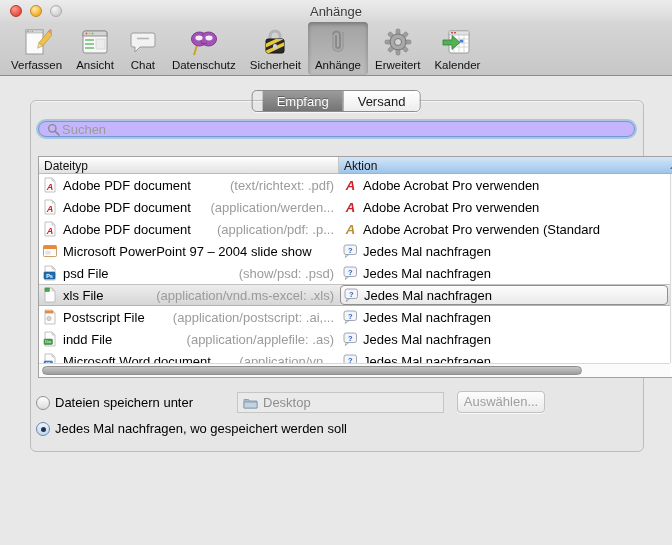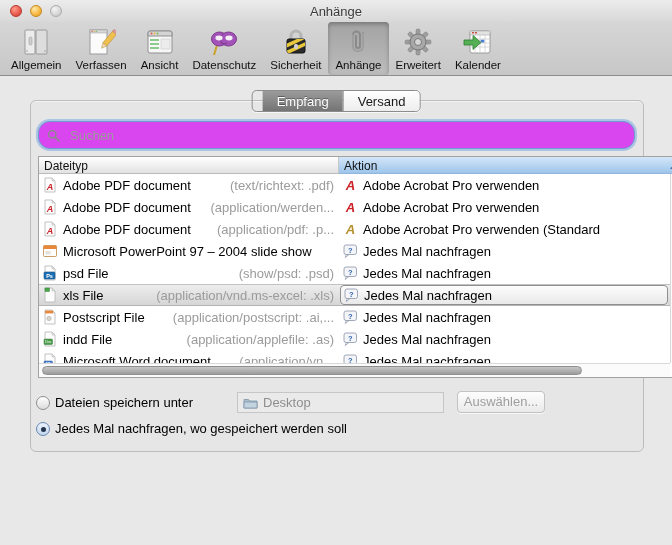--- a/index.html
+++ b/index.html
@@ -32,24 +32,24 @@
 
   
   .segmented {position:absolute; top:90px; left:50%; transform:translateX(-50%);
     display:flex; border:1px solid #8c8c8c; border-radius:5px; overflow:hidden; z-index:3; height:20px;
     box-shadow:0 1px 0 rgba(255,255,255,.7);padding-left:10px;}
   .seg {padding:1px 14px 0; font-size:13px; line-height:19px;}
   .seg.sel {background:linear-gradient(#9b9b9b,#747474); color:#fff; text-shadow:0 -1px 0 rgba(0,0,0,.35);}
   .seg.unsel {background:linear-gradient(#ffffff,#ededed); color:#1a1a1a; border-left:1px solid #8c8c8c;}
 
   
-  .search {position:absolute; left:38px; top:121px; width:597px; height:28px; box-sizing:border-box;
-    background:#d946ef; border:1px solid #6f9bd1; border-radius:12px;
+  .search {position:absolute; left:38px; top:121px; width:597px; height:16px; box-sizing:border-box;
+    background:#c4b5fd; border:1px solid #6f9bd1; border-radius:12px;
     box-shadow:0 0 0 2px rgba(120,168,224,.55);
-    display:flex; align-items:center; padding:0 8px; gap:8px; z-index:2;}
+    display:flex; align-items:center; padding:0 8px; gap:0; z-index:2;}
   .search input {border:none; outline:none; flex:1; font-size:13px; color:#333; background:transparent;}
   .search input::placeholder {color:#9b9b9b;}
 
   
   .table {position:absolute; left:38px; top:156px; width:648px; height:222px; box-sizing:border-box;
     border:1px solid #a2a2a2; background:#fff; z-index:2;}
   .thead {display:flex; height:17px; box-sizing:border-box;}
   .th1 {width:300px; box-sizing:border-box; background:linear-gradient(#ffffff,#e2e2e2);
     border-right:1px solid #c6c6c6; border-bottom:1px solid #bcbcbc; font-size:12px; padding:2px 0 0 5px; color:#111;}
   .th2 {flex:1; background:linear-gradient(#d3e6f9,#9ec5ea); border-bottom:1px solid #8fb6dd;
@@ -103,32 +103,20 @@
 
   <div class="titlebar">
     <span class="tl red"></span>
     <span class="tl yellow"></span>
     <span class="tl gray"></span>
     <div class="win-title">Anhänge</div>
   </div>
 
   <div class="toolbar">
 
-    <div class="toolbar-item">
-      <span class="ticon">
-        <svg width="30" height="30" viewBox="0 0 30 30">
-            <rect x="4" y="3" width="10" height="24" rx="1" fill="#ececec" stroke="#9a9a9a"></rect>
-            <rect x="15" y="3" width="11" height="24" rx="1" fill="#dddddd" stroke="#9a9a9a"></rect>
-            <rect x="8" y="10" width="3" height="8" rx="1.5" fill="#cfcfcf" stroke="#9a9a9a" stroke-width="0.6"></rect>
-            <circle cx="6" cy="24" r="0.8" fill="#9a9a9a"></circle>
-            <circle cx="24" cy="24" r="0.8" fill="#9a9a9a"></circle>
-          </svg>
-      </span>
-      <span>Allgemein</span>
-    </div>
 
     <div class="toolbar-item">
       <span class="ticon">
         <svg width="30" height="30" viewBox="0 0 30 30">
             <rect x="4" y="3" width="17" height="24" fill="#fbfbfb" stroke="#9a9a9a"></rect>
             <rect x="4" y="3" width="17" height="3" fill="#d8d8d8" stroke="#9a9a9a" stroke-width="0.5"></rect>
             <circle cx="6" cy="4.5" r="0.7" fill="#d85c4e"></circle>
             <circle cx="8.2" cy="4.5" r="0.7" fill="#e8b93f"></circle>
             <circle cx="10.4" cy="4.5" r="0.7" fill="#7dbb5c"></circle>
             <g transform="rotate(40 21 14)">
@@ -151,20 +139,29 @@
             <circle cx="12.5" cy="6.5" r="1" fill="#7dbb5c"></circle>
             <rect x="5" y="12" width="9" height="2" fill="#8fca8f"></rect>
             <rect x="5" y="16" width="9" height="2" fill="#8fca8f"></rect>
             <rect x="5" y="20" width="9" height="2" fill="#8fca8f"></rect>
             <rect x="16" y="12" width="9" height="10" fill="#ececec" stroke="#c9c9c9" stroke-width="0.6"></rect>
           </svg>
       </span>
       <span>Ansicht</span>
     </div>
 
+    <div class="toolbar-item">
+      <span class="ticon">
+        <svg width="30" height="30" viewBox="0 0 30 30">
+            <path d="M5 6 h20 a2 2 0 0 1 2 2 v10 a2 2 0 0 1 -2 2 h-13 l-5 5 v-5 h-2 a2 2 0 0 1 -2 -2 v-10 a2 2 0 0 1 2 -2 z" fill="#f2f2f2" stroke="#9a9a9a"></path>
+            <line x1="9" y1="11.5" x2="21" y2="11.5" stroke="#b4b4b4" stroke-width="1.6"></line>
+          </svg>
+      </span>
+      <span>Chat</span>
+    </div>
 
     <div class="toolbar-item">
       <span class="ticon">
         <svg width="32" height="30" viewBox="0 0 32 30">
             <line x1="9" y1="18" x2="6" y2="28" stroke="#c9a227" stroke-width="2"></line>
             <ellipse cx="11.5" cy="12" rx="8" ry="7" fill="#a352b8" stroke="#7c3a8e"></ellipse>
             <ellipse cx="20.5" cy="12" rx="8" ry="7" fill="#a352b8" stroke="#7c3a8e"></ellipse>
             <ellipse cx="11" cy="11" rx="3.6" ry="2.4" fill="#f4eef7"></ellipse>
             <ellipse cx="21" cy="11" rx="3.6" ry="2.4" fill="#f4eef7"></ellipse>
             <path d="M13 16 q3 2 6 0" fill="none" stroke="#7c3a8e" stroke-width="1"></path>

